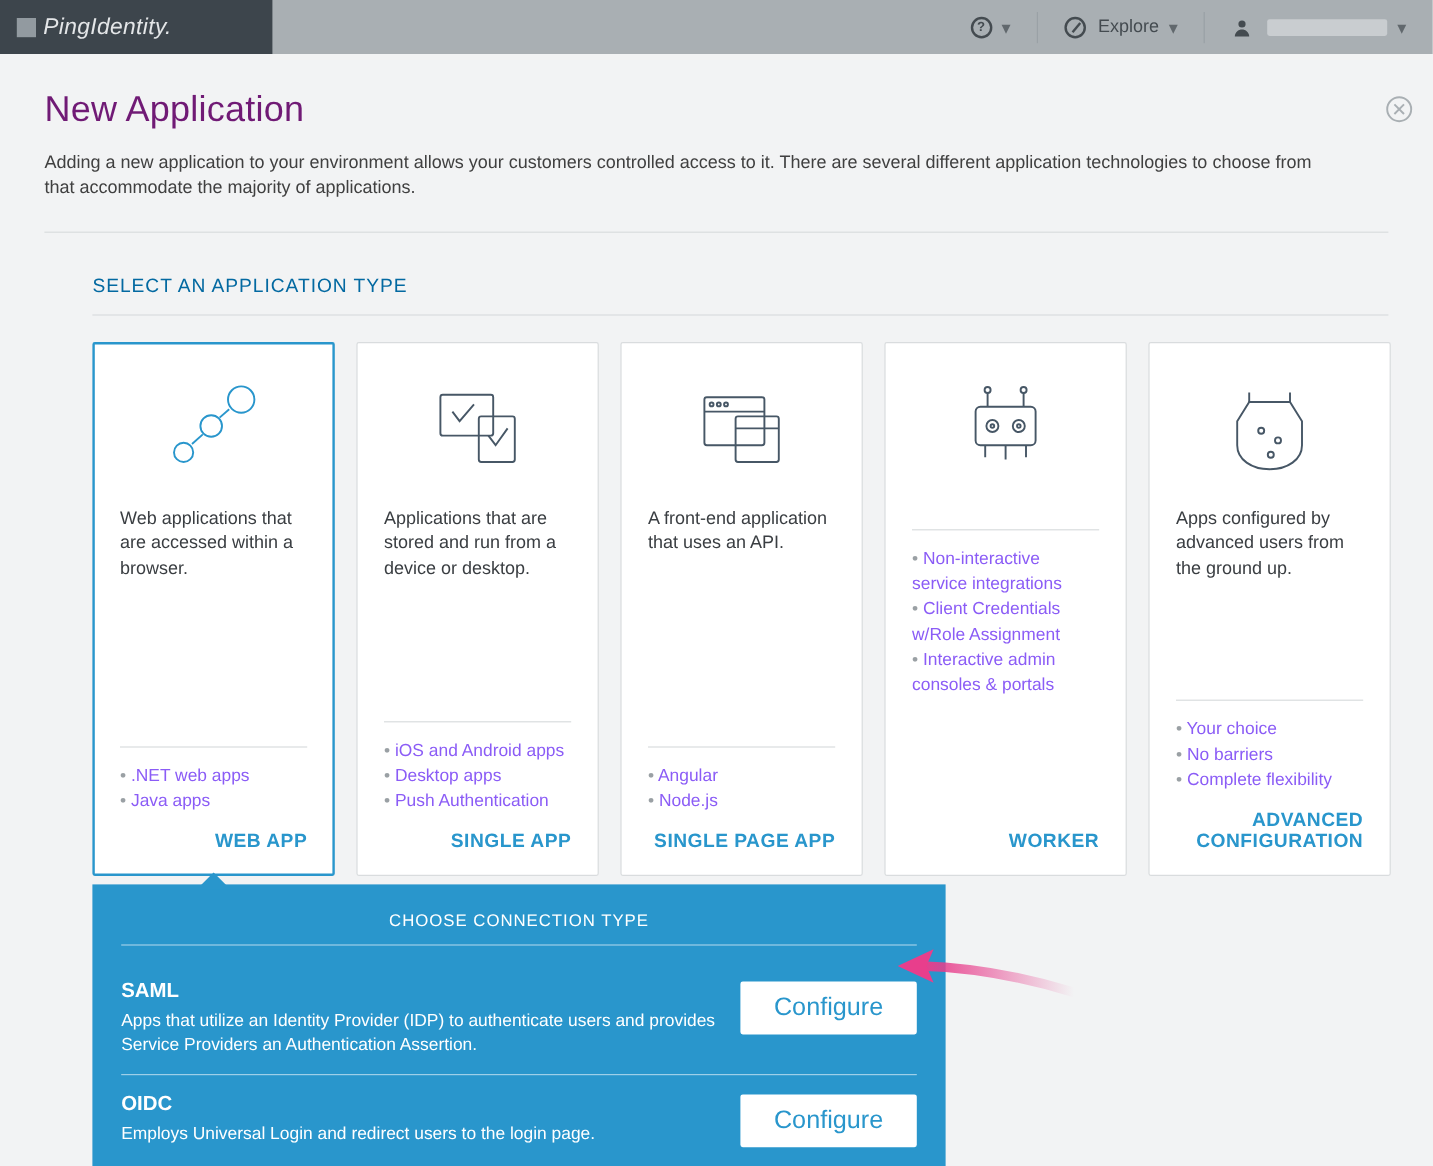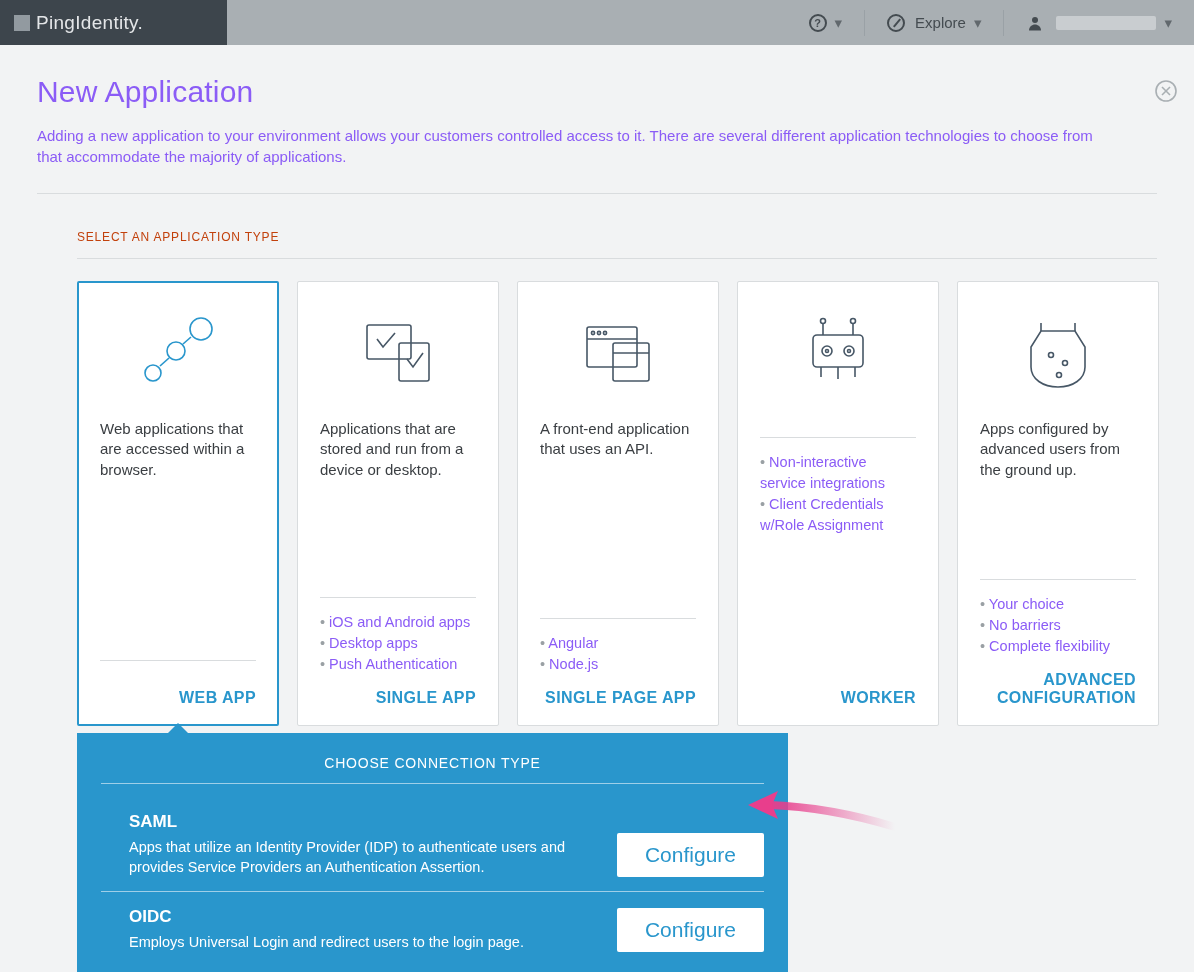--- a/index.html
+++ b/index.html
@@ -1,44 +1,44 @@
 <!DOCTYPE html>
 <html><head>
   <meta charset="utf-8">
   <style>
     * { margin: 0; padding: 0; box-sizing: border-box; -webkit-font-smoothing: antialiased; }
     body { font-family: -apple-system, BlinkMacSystemFont, "Segoe UI", Helvetica, Arial, sans-serif; background: #f2f3f4; color: #2e2e2e; width: 1194px; }
 
     
     .topbar { height: 45px; display: flex; align-items: center; background: #a9afb3; }
-    .logo { width: 227px; height: 45px; background: #3d454c; display: flex; align-items: center; padding-left: 14px; color: #e4e6e8; font-size: 19px; font-weight: 500; letter-spacing: .3px; }
+    .logo { width: 227px; height: 45px; background: #3d454c; display: flex; align-items: center; padding-left: 14px; color: #e4e6e8; font-size: 19px; font-weight: 500; letter-spacing: .3px; font-style: italic; }
     .logo-square { width: 16px; height: 16px; background: #929aa0; margin-right: 6px; }
     .logo .light { font-weight: 300; }
     .topbar-right { margin-left: auto; display: flex; align-items: center; height: 100%; color: #444b50; }
     .topbar-item { display: flex; align-items: center; height: 100%; padding: 0 22px; font-size: 15px; cursor: pointer; }
     .topbar-item .caret { margin-left: 8px; opacity: .7; }
     .icon-circle { width: 18px; height: 18px; border: 2px solid #444b50; border-radius: 50%; display: inline-flex; align-items: center; justify-content: center; font-size: 11px; font-weight: 700; margin-right: 0; }
     .compass { width: 18px; height: 18px; border: 2px solid #444b50; border-radius: 50%; margin-right: 10px; position: relative; }
     .compass::after { content:""; position:absolute; width:2px; height:10px; background:#444b50; top:2px; left:7px; transform: rotate(40deg); }
     .user-icon { width: 18px; height: 18px; margin-right: 12px; }
     .user-name-placeholder { width: 100px; height: 14px; background: #c9cdd0; border-radius: 2px; }
     .divider-v { width: 1px; height: 26px; background: #9aa1a6; }
 
     
     .modal { background: #f2f3f4; padding: 30px 0 0 0; }
     .modal-header { padding: 0 37px 26px 37px; position: relative; }
-    .modal-title { font-size: 30px; font-weight: 300; color: #8b5cf6; margin-bottom: 16px; letter-spacing: .2px; }
-    .modal-desc { font-size: 15px; line-height: 1.4; color: #8b5cf6; max-width: 1060px; }
+    .modal-title { font-size: 30px; font-weight: 300; color: #701a75; margin-bottom: 16px; letter-spacing: .2px; }
+    .modal-desc { font-size: 15px; line-height: 1.4; color: #404040; max-width: 1060px; }
     .close-btn { position: absolute; top: 4px; right: 16px; width: 24px; height: 24px; cursor: pointer; }
     .close-btn svg circle { fill: none; stroke: #a9afb3; stroke-width: 1.6; }
     .close-btn svg line { stroke: #a9afb3; stroke-width: 1.6; }
     .hr { height: 1px; background: #d9dcde; margin: 0 37px; }
 
     .content { padding: 36px 0 0 77px; }
-    .section-label { font-size: 12px; letter-spacing: .8px; color: #c2410c; margin-bottom: 14px; }
+    .section-label { font-size: 16px; letter-spacing: .8px; color: #0369a1; margin-bottom: 14px; }
     .section-rule { height: 1px; background: #d9dcde; margin-bottom: 22px; width: 1080px; }
 
     
     .cards { display: flex; gap: 18px; }
     .card { width: 202px; height: 445px; background: #fff; border: 1px solid #d9dcde; border-radius: 2px; display: flex; flex-direction: column; padding: 24px 22px 18px; cursor: pointer; position: relative; }
     .card.selected { border: 2px solid #2996cc; padding: 23px 21px 17px; }
     .card .illus { height: 95px; display: flex; align-items: center; justify-content: center; margin-bottom: 18px; }
     .card .illus svg { stroke: #475766; fill: none; stroke-width: 1.6; }
     .card.selected .illus svg { stroke: #2996cc; }
     .card-desc { font-size: 15px; line-height: 1.35; color: #3a3e42; }
@@ -47,21 +47,21 @@
     .card ul li::before { content: "• "; color: #9aa0a4; }
     .card .spacer { flex: 1; }
     .card-title { text-align: right; font-size: 16px; font-weight: 600; letter-spacing: .4px; color: #2996cc; margin-top: 14px; }
 
     .card.selected::after { content:""; position:absolute; bottom:-13px; left:50%; margin-left:-14px; width:0; height:0; border-left:14px solid transparent; border-right:14px solid transparent; border-bottom:14px solid #2996cc; }
 
     
     .conn-panel { width: 711px; background: #2996cc; color: #fff; margin-top: 7px; padding: 22px 24px 26px; }
     .conn-label { font-size: 14px; letter-spacing: .8px; margin-bottom: 12px; text-align: center; }
     .conn-rule { height: 1px; background: rgba(255,255,255,.55); margin-bottom: 14px; }
-    .conn-row { display: flex; align-items: flex-end; justify-content: space-between; padding: 14px 0; margin-left: 28px; }
+    .conn-row { display: flex; align-items: flex-start; justify-content: space-between; padding: 14px 0; }
     .conn-left { max-width: 500px; }
     .conn-title { font-size: 17px; font-weight: 600; margin-bottom: 6px; }
     .conn-desc { font-size: 14.5px; line-height: 1.35; }
     .configure-btn { background: #fff; color: #2996cc; border: none; padding: 10px 28px; font-size: 21px; border-radius: 2px; cursor: pointer; margin-top: 2px; }
     .conn-sep { height: 1px; background: rgba(255,255,255,.55); }
 
     
     .annotation-arrow { position: absolute; pointer-events: none; }
 
     .main-wrap { position: relative; }
@@ -126,20 +126,24 @@
                 <circle cx="68" cy="20" r="11"></circle>
                 <circle cx="43" cy="42" r="9"></circle>
                 <circle cx="20" cy="64" r="8"></circle>
                 <line x1="58" y1="28" x2="50" y2="35"></line>
                 <line x1="36" y1="49" x2="27" y2="57"></line>
               </svg>
         </div>
         <p class="card-desc">Web applications that are accessed within a browser.</p>
         <div class="spacer"></div>
         <div class="hr-s"></div>
+        <ul>
+          <li>.NET web apps</li>
+          <li>Java apps</li>
+        </ul>
         <div class="card-title">WEB APP</div>
       </div>
 
       <div class="card">
         <div class="illus">
           <svg width="90" height="90" viewBox="0 0 90 90">
                 <rect x="14" y="16" width="44" height="34" rx="2"></rect>
                 <polyline points="24,30 30,38 42,24"></polyline>
                 <rect x="46" y="34" width="30" height="38" rx="2"></rect>
                 <polyline points="54,50 60,58 70,44"></polyline>
@@ -192,20 +196,21 @@
                 <circle cx="60" cy="12" r="2.5"></circle>
                 <line x1="28" y1="58" x2="28" y2="68"></line>
                 <line x1="45" y1="58" x2="45" y2="70"></line>
                 <line x1="62" y1="58" x2="62" y2="68"></line>
               </svg>
         </div>
         <div class="hr-s"></div>
         <ul>
           <li>Non-interactive service integrations</li>
           <li>Client Credentials w/Role Assignment</li>
+          <li>Interactive admin consoles &amp; portals</li>
         </ul>
         <div class="spacer"></div>
         <div class="card-title">WORKER</div>
       </div>
 
       <div class="card">
         <div class="illus">
           <svg width="90" height="90" viewBox="0 0 90 90">
                 <path d="M28 22 h34 l10 16 v20 c0 12 -12 20 -27 20 s-27 -8 -27 -20 v-20 z"></path>
                 <line x1="28" y1="22" x2="28" y2="14"></line>

